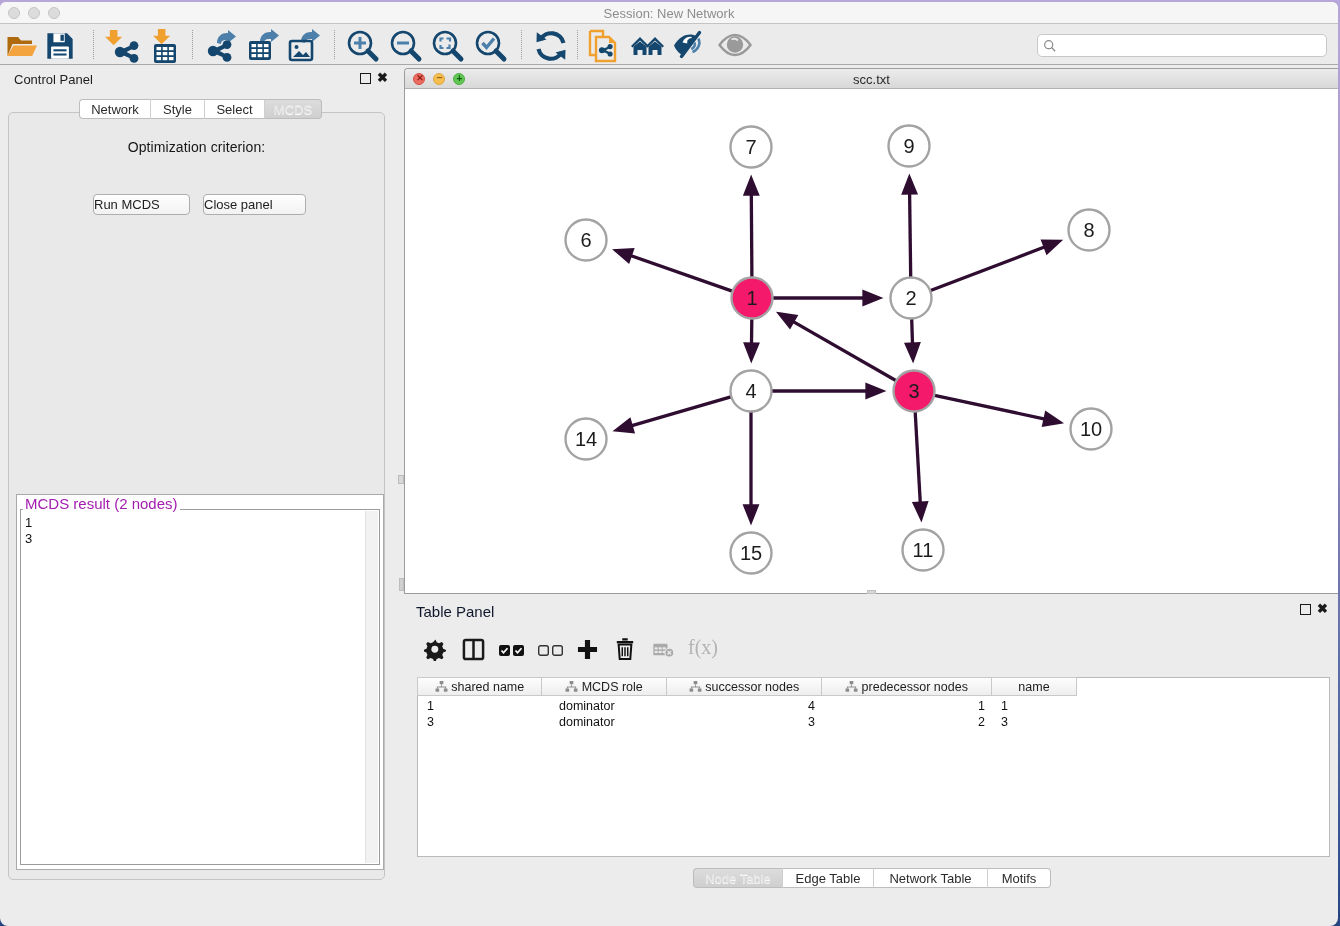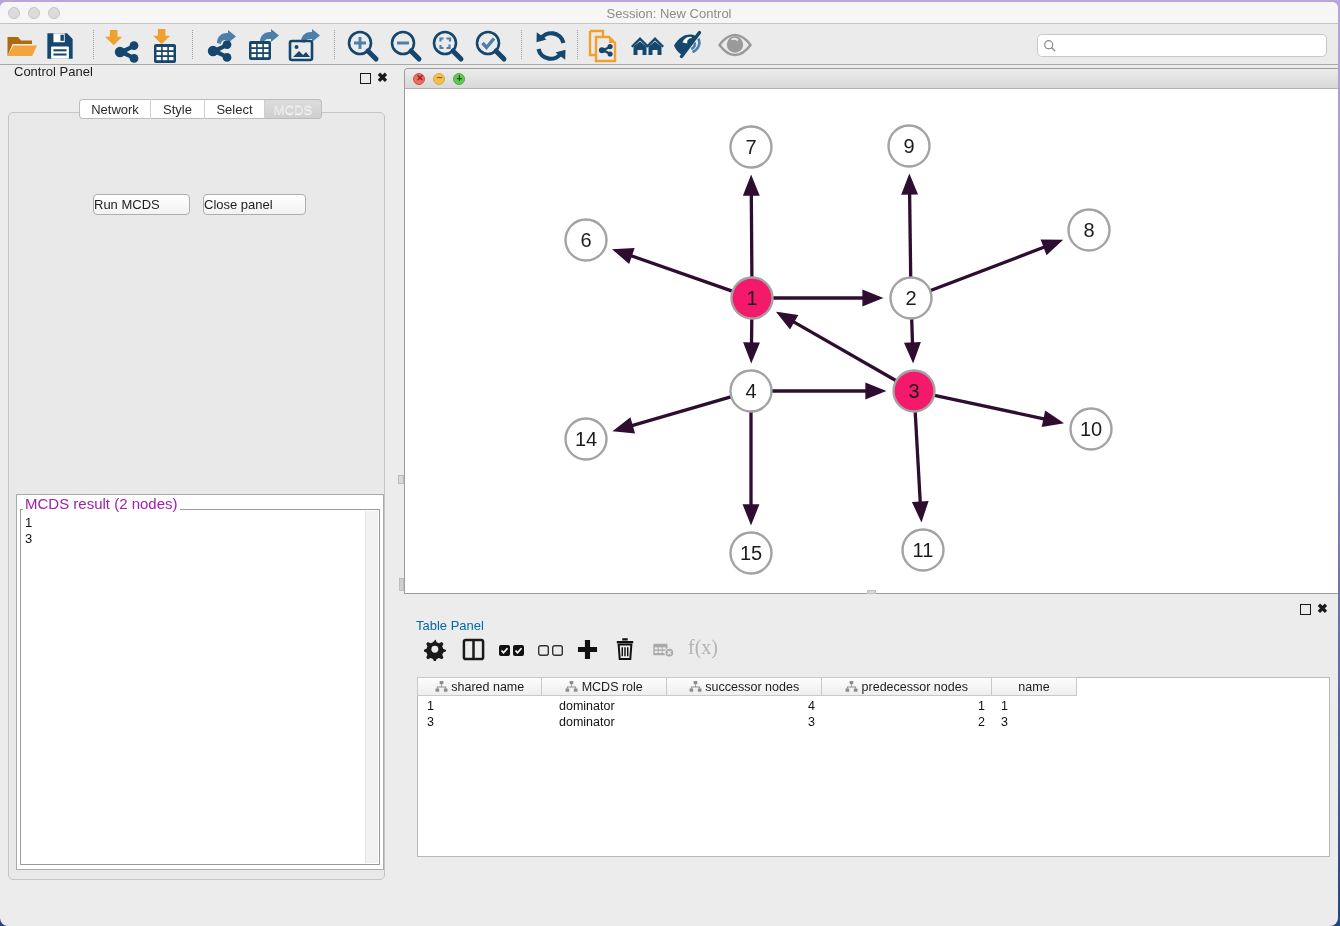--- a/index.html
+++ b/index.html
@@ -4,21 +4,21 @@
 html,body{width:1340px;height:926px;overflow:hidden}
 body{font-family:"Liberation Sans",sans-serif;background:linear-gradient(180deg,#b7a6d8 0%,#9c8cc4 40%,#4e66a0 80%,#24457f 100%);position:relative}
 .abs{position:absolute}
 #win{position:absolute;left:0;top:2px;width:1338px;height:924px;background:#ececec;border-radius:6px 6px 8px 8px;overflow:hidden}
 #titlebar{position:absolute;left:0;top:0;width:100%;height:22px;background:#f6f6f6;border-bottom:1px solid #c3c3c3}
 .tl{position:absolute;top:5px;width:12px;height:12px;border-radius:50%;background:#dcdcdc;border:1px solid #c5c5c5}
 #title{position:absolute;top:4px;width:100%;text-align:center;font-size:13px;color:#8c8c8c}
 #toolbar{position:absolute;left:0;top:23px;width:100%;height:40px;background:#ebebeb;border-bottom:1px solid #a8a8a8}
 .tsep{position:absolute;top:5px;height:29px;width:0;border-left:1px dotted #9d9d9d}
 #search{position:absolute;left:1037px;top:9px;width:290px;height:23px;background:#fff;border:1px solid #c8c8c8;border-radius:5px}
-#cp-head{position:absolute;left:14px;top:62px;font-size:13px;color:#1d1d1d}
+#cp-head{position:absolute;left:14px;top:70px;font-size:13px;color:#1d1d1d}
 .floatbox{position:absolute;width:11px;height:11px;border:1.6px solid #1a1a1a;background:transparent}
 .xbtn{position:absolute;font-size:13px;font-weight:bold;color:#1a1a1a}
 .seg{position:absolute;display:flex;z-index:3;font-size:13px;color:#2b2b2b;text-align:center}
 .seg>div{background:#fff;border-top:1px solid #bdbdbd;border-bottom:1px solid #bdbdbd;border-right:1px solid #cfcfcf;line-height:19px;height:20px}
 .seg>div:first-child{border-left:1px solid #bdbdbd;border-radius:4px 0 0 4px}
 .seg>div:last-child{border-radius:0 4px 4px 0;border-right:1px solid #bdbdbd}
 .seg>div.sel{background:linear-gradient(#dcdcdc,#cfcfcf);color:#e3e3e3;text-shadow:0 1px 0 #fafafa}
 #cp-panel{position:absolute;left:8px;top:110px;width:377px;height:768px;border:1px solid #c4c4c4;border-radius:5px;background:#e9e9e9}
 .btn{position:absolute;background:linear-gradient(#ffffff,#f2f2f2);border:1px solid #aeaeae;border-radius:4px;font-size:13px;color:#1d1d1d;line-height:19px;height:21px}
 #mcdsbox{position:absolute;left:16px;top:492px;width:368px;height:376px;background:#fff;border:1px solid #aaa}
@@ -28,21 +28,21 @@
 #thdr{position:absolute;left:13px;top:83px;height:19px;display:flex;font-size:12.5px;color:#1d1d1d}
 #thdr>div{background:linear-gradient(#fdfdfd,#eee);border-right:1px solid #c9c9c9;border-top:1px solid #c9c9c9;border-bottom:1px solid #c9c9c9;text-align:center;line-height:18px;white-space:nowrap}
 .trow{position:absolute;font-size:12.5px;color:#111;white-space:pre}
 #statusbar{position:absolute;left:0;top:890px;width:100%;height:34px;background:#ededed;border-top:1px solid #bdbdbd}
 </style></head><body>
 <div id="win">
  <div id="titlebar">
   <div class="tl" style="left:8px"></div>
       <div class="tl" style="left:28px"></div>
       <div class="tl" style="left:48px"></div>
-  <div id="title">Session: New Control</div>
+  <div id="title">Session: New Network</div>
  </div>
  <div id="toolbar">
       <div class="tsep" style="left:93px"></div>
       <div class="tsep" style="left:192px"></div>
       <div class="tsep" style="left:334px"></div>
       <div class="tsep" style="left:521px"></div>
       <div class="tsep" style="left:577px"></div>
       <div style="position:absolute;left:6px;top:6px;width:32px;height:32px"><svg viewBox="0 0 32 32" width="32" height="32">
           <path d="M1.5 25 V6 h10.5 l3 3.5 H26 v3.5 H6.5 l-5 12Z" fill="#b06a0e"></path>
           <path d="M7.5 14.5 H31 l-4.8 10.5 H1.2 Z" fill="#f3a43e"></path>
@@ -205,40 +205,42 @@
  <div id="cp-head">Control Panel</div>
  <div class="floatbox" style="left:360px;top:71px"></div>
  <div class="xbtn" style="left:377px;top:68px">✖</div>
  <div class="seg" style="left:79px;top:97px">
    <div style="width:72px">Network</div>
       <div style="width:54px">Style</div>
       <div style="width:60px">Select</div>
       <div class="sel" style="width:57px">MCDS</div>
  </div>
  <div id="cp-panel"></div>
+ <div class="abs" style="left:8px;top:137px;width:377px;text-align:center;font-size:14px;color:#161616;letter-spacing:.1px">Optimization criterion:</div>
  <div class="btn" style="left:93px;top:192px;width:97px">Run MCDS</div>
  <div class="btn" style="left:203px;top:192px;width:103px">Close panel</div>
  <div id="mcdsbox">
    <div style="position:absolute;left:348px;top:16px;width:13px;height:352px;background:#f2f2f2;border-left:1px solid #e2e2e2"></div>
    <div id="mcdsfs"></div>
    <div id="mcdsleg">MCDS result (2 nodes)</div>
    <div style="position:absolute;left:8px;top:20px;font-size:13px;color:#111;line-height:16px">1<br>3</div>
  </div>
 
  <div class="abs" style="left:404px;top:66px;width:934px;height:526px;background:#fff;border:1px solid #9c9c9c;border-right:none;border-radius:4px 0 0 0">
    <div style="position:absolute;left:0;top:0;width:100%;height:20px;background:linear-gradient(#ececec,#d8d8d8);border-bottom:1px solid #b1b1b1;border-radius:4px 0 0 0">
      <div style="position:absolute;top:3.5px;left:8px;width:12px;height:12px;border-radius:50%;background:#ed6b5f;border:1px solid #d25048">
           <span style="position:absolute;left:2.2px;top:-0.5px;font-size:9px;color:#8c1f17;font-weight:bold">✕</span>
         </div>
      <div style="position:absolute;top:3.5px;left:28px;width:12px;height:12px;border-radius:50%;background:#f5bf4f;border:1px solid #dda940">
           <span style="position:absolute;left:2.5px;top:-3px;font-size:11px;color:#985d14;font-weight:bold">–</span>
         </div>
      <div style="position:absolute;top:3.5px;left:48px;width:12px;height:12px;border-radius:50%;background:#62c655;border:1px solid #4eae43">
           <span style="position:absolute;left:2.4px;top:-1px;font-size:10px;color:#135e10;font-weight:bold">+</span>
         </div>
+     <div style="position:absolute;top:3px;width:100%;text-align:center;font-size:13px;color:#2a2a2a">scc.txt</div>
    </div>
    <svg width="934" height="505" viewBox="0 0 934 505" style="position:absolute;left:-0.5px;top:17.5px">
         <g stroke="#2e0d31" stroke-width="3.3" fill="#2e0d31">
           <line x1="346.9" y1="190.0" x2="346.3" y2="107.0"></line>
           <polygon points="346.2,92.0 352.3,107.0 340.3,107.0"></polygon>
           <line x1="327.2" y1="204.1" x2="225.4" y2="168.5"></line>
           <polygon points="211.2,163.6 227.3,162.8 223.4,174.2"></polygon>
           <line x1="368.0" y1="211.0" x2="459.0" y2="211.0"></line>
           <polygon points="474.0,211.0 459.0,217.0 459.0,205.0"></polygon>
           <line x1="346.8" y1="232.0" x2="346.5" y2="257.0"></line>
@@ -291,21 +293,21 @@
           <text x="518" y="470">11</text>
         </g>
       </svg>
  </div>
 
  <div class="abs" style="left:399px;top:576px;width:5px;height:13px;background:#d0d0d0;border:1px solid #bdbdbd"></div>
  <div class="abs" style="left:398px;top:473px;width:6px;height:9px;background:#d8d8d8;border:1px solid #bbb"></div>
  <div class="abs" style="left:867px;top:588px;width:9px;height:4px;background:#d8d8d8;border:1px solid #c0c0c0"></div>
 
  <div id="tablepanel">
-   <div style="position:absolute;left:12px;top:24px;font-size:13px;color:#0369a1">Table Panel</div>
+   <div style="position:absolute;left:12px;top:9px;font-size:15px;color:#0f172a">Table Panel</div>
    <div class="floatbox" style="left:896px;top:10px"></div>
    <div class="xbtn" style="left:913px;top:7px">✖</div>
    <div style="position:absolute;left:20px;top:44px"><svg viewBox="0 0 24 24" width="23" height="23">
           <path fill="#1a1a1a" d="M12 1.5 l1.2 3 a8 8 0 0 1 2.4 1 l3-1.3 1.7 1.7 -1.3 3 a8 8 0 0 1 1 2.4 l3 1.2 0 1.4 -3 1.2 a8 8 0 0 1 -1 2.4 l1.3 3 -1.7 1.7 -3-1.3 a8 8 0 0 1 -2.4 1 l-1.2 3 -1.4 0 -1.2-3 a8 8 0 0 1 -2.4-1 l-3 1.3 -1.7-1.7 1.3-3 a8 8 0 0 1 -1-2.4 l-3-1.2 0-1.4 3-1.2 a8 8 0 0 1 1-2.4 l-1.3-3 1.7-1.7 3 1.3 a8 8 0 0 1 2.4-1 Z"></path>
           <circle cx="11.3" cy="11.8" r="3.6" fill="#ececec"></circle>
         </svg></div>
    <div style="position:absolute;left:58px;top:44px"><svg viewBox="0 0 24 24" width="23" height="23">
           <rect x="2" y="2" width="20" height="20" rx="2" fill="none" stroke="#1a1a1a" stroke-width="2.6"></rect>
           <path d="M12 2 v20" stroke="#1a1a1a" stroke-width="2.6"></path>
         </svg></div>
@@ -390,14 +392,20 @@
    <div class="trow" style="left:23px;top:105px">1</div>
       <div class="trow" style="left:155px;top:105px">dominator</div>
       <div class="trow" style="left:404px;top:105px">4</div>
       <div class="trow" style="left:574px;top:105px">1</div>
       <div class="trow" style="left:597px;top:105px">1</div>
    <div class="trow" style="left:23px;top:121px">3</div>
       <div class="trow" style="left:155px;top:121px">dominator</div>
       <div class="trow" style="left:404px;top:121px">3</div>
       <div class="trow" style="left:574px;top:121px">2</div>
       <div class="trow" style="left:597px;top:121px">3</div>
+   <div class="seg" style="left:289px;top:274px">
+     <div class="sel" style="width:90px">Node Table</div>
+        <div style="width:91px">Edge Table</div>
+        <div style="width:114px">Network Table</div>
+        <div style="width:63px">Motifs</div>
+   </div>
  </div>
 
 </div>
 </body></html>

